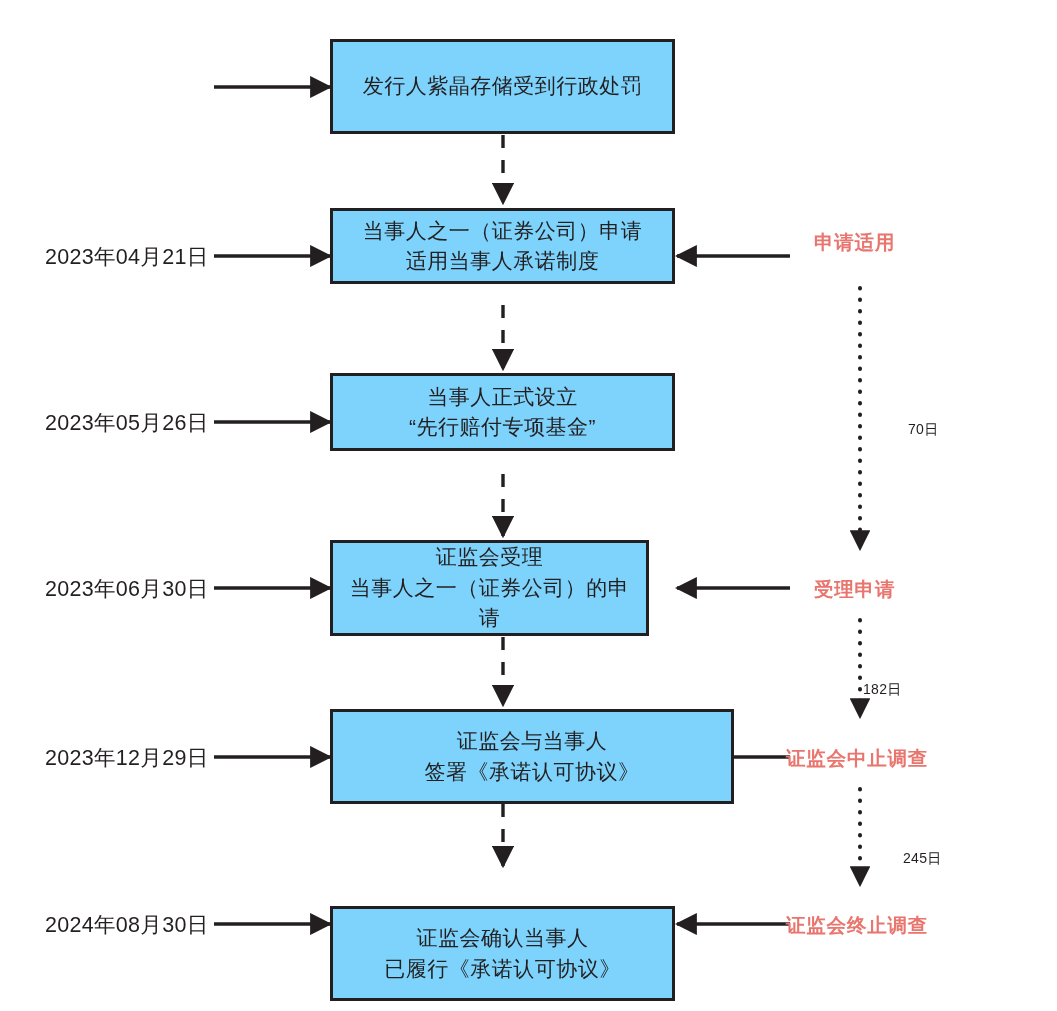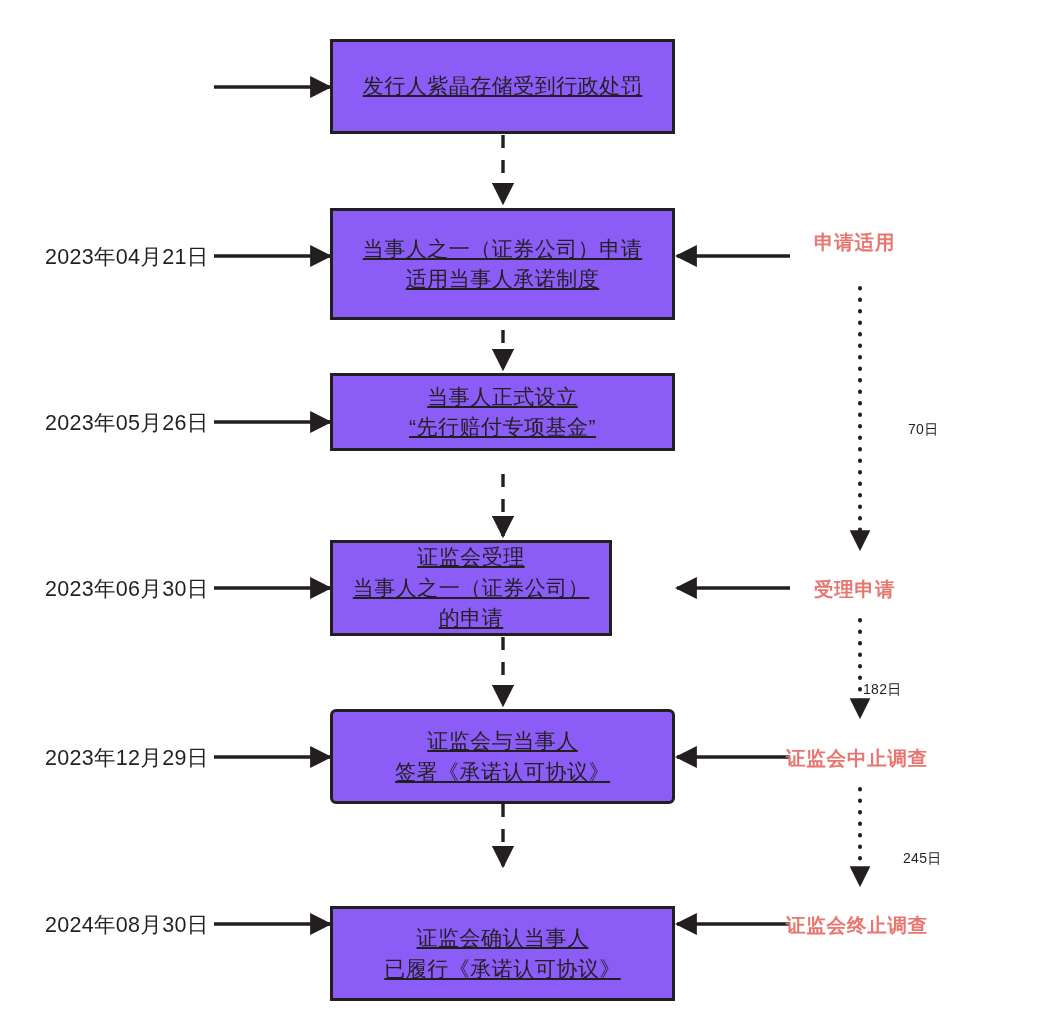--- a/index.html
+++ b/index.html
@@ -14,32 +14,31 @@
     background:#ffffff;
     overflow:hidden;
   }
   #wires{position:absolute;left:0;top:0;width:1057px;height:1011px;pointer-events:none;}
 
   
   .node{
     position:absolute;
     box-sizing:border-box;
     border:3px solid #231f20;
-    background:#8b5cf6;
+    background:#7dd3fc;
     display:flex;
     align-items:center;
     justify-content:center;
     text-align:center;
     color:#231f20;
     font-size:21px;
     line-height:1.45;
     letter-spacing:.5px;
     white-space:pre-line;
     padding:2px 10px;
-    text-decoration:underline;
   }
 
   
   .datelabel{
     position:absolute;
     color:#231f20;
     font-size:21.5px;
     letter-spacing:.3px;
     white-space:nowrap;
     transform:translateY(-50%);
@@ -114,30 +113,30 @@
   </svg>
 
   <div class="datelabel" style="left:45px;  top:256px;">2023年04月21日</div>
   <div class="datelabel" style="left:45px;  top:422px;">2023年05月26日</div>
   <div class="datelabel" style="left:45px;  top:588px;">2023年06月30日</div>
   <div class="datelabel" style="left:45px;  top:757px;">2023年12月29日</div>
   <div class="datelabel" style="left:45px;  top:924px;">2024年08月30日</div>
 
   <div class="node" style="left:330px; top:39px;  width:345px; height:95px;">发行人紫晶存储受到行政处罚</div>
 
-  <div class="node" style="left:330px; top:208px; width:345px; height:112px;">当事人之一（证券公司）申请
+  <div class="node" style="left:330px; top:208px; width:345px; height:76px;">当事人之一（证券公司）申请
 适用当事人承诺制度</div>
 
   <div class="node" style="left:330px; top:373px; width:345px; height:78px;">当事人正式设立
 “先行赔付专项基金”</div>
 
-  <div class="node" style="left:330px; top:540px; width:282px; height:96px;">证监会受理
+  <div class="node" style="left:330px; top:540px; width:319px; height:96px;">证监会受理
 当事人之一（证券公司）的申请</div>
 
-  <div class="node" style="left:330px; top:709px; width:345px; height:95px;border-radius:6px;">证监会与当事人
+  <div class="node" style="left:330px; top:709px; width:404px; height:95px;">证监会与当事人
 签署《承诺认可协议》</div>
 
   <div class="node" style="left:330px; top:906px; width:345px; height:95px;">证监会确认当事人
 已履行《承诺认可协议》</div>
 
   <div class="redlabel" style="left:814px; top:242px;font-family:Liberation Serif, serif;">申请适用</div>
   <div class="redlabel" style="left:814px; top:589px;">受理申请</div>
   <div class="redlabel" style="left:786px; top:758px;">证监会中止调查</div>
   <div class="redlabel" style="left:786px; top:925px;">证监会终止调查</div>
 

